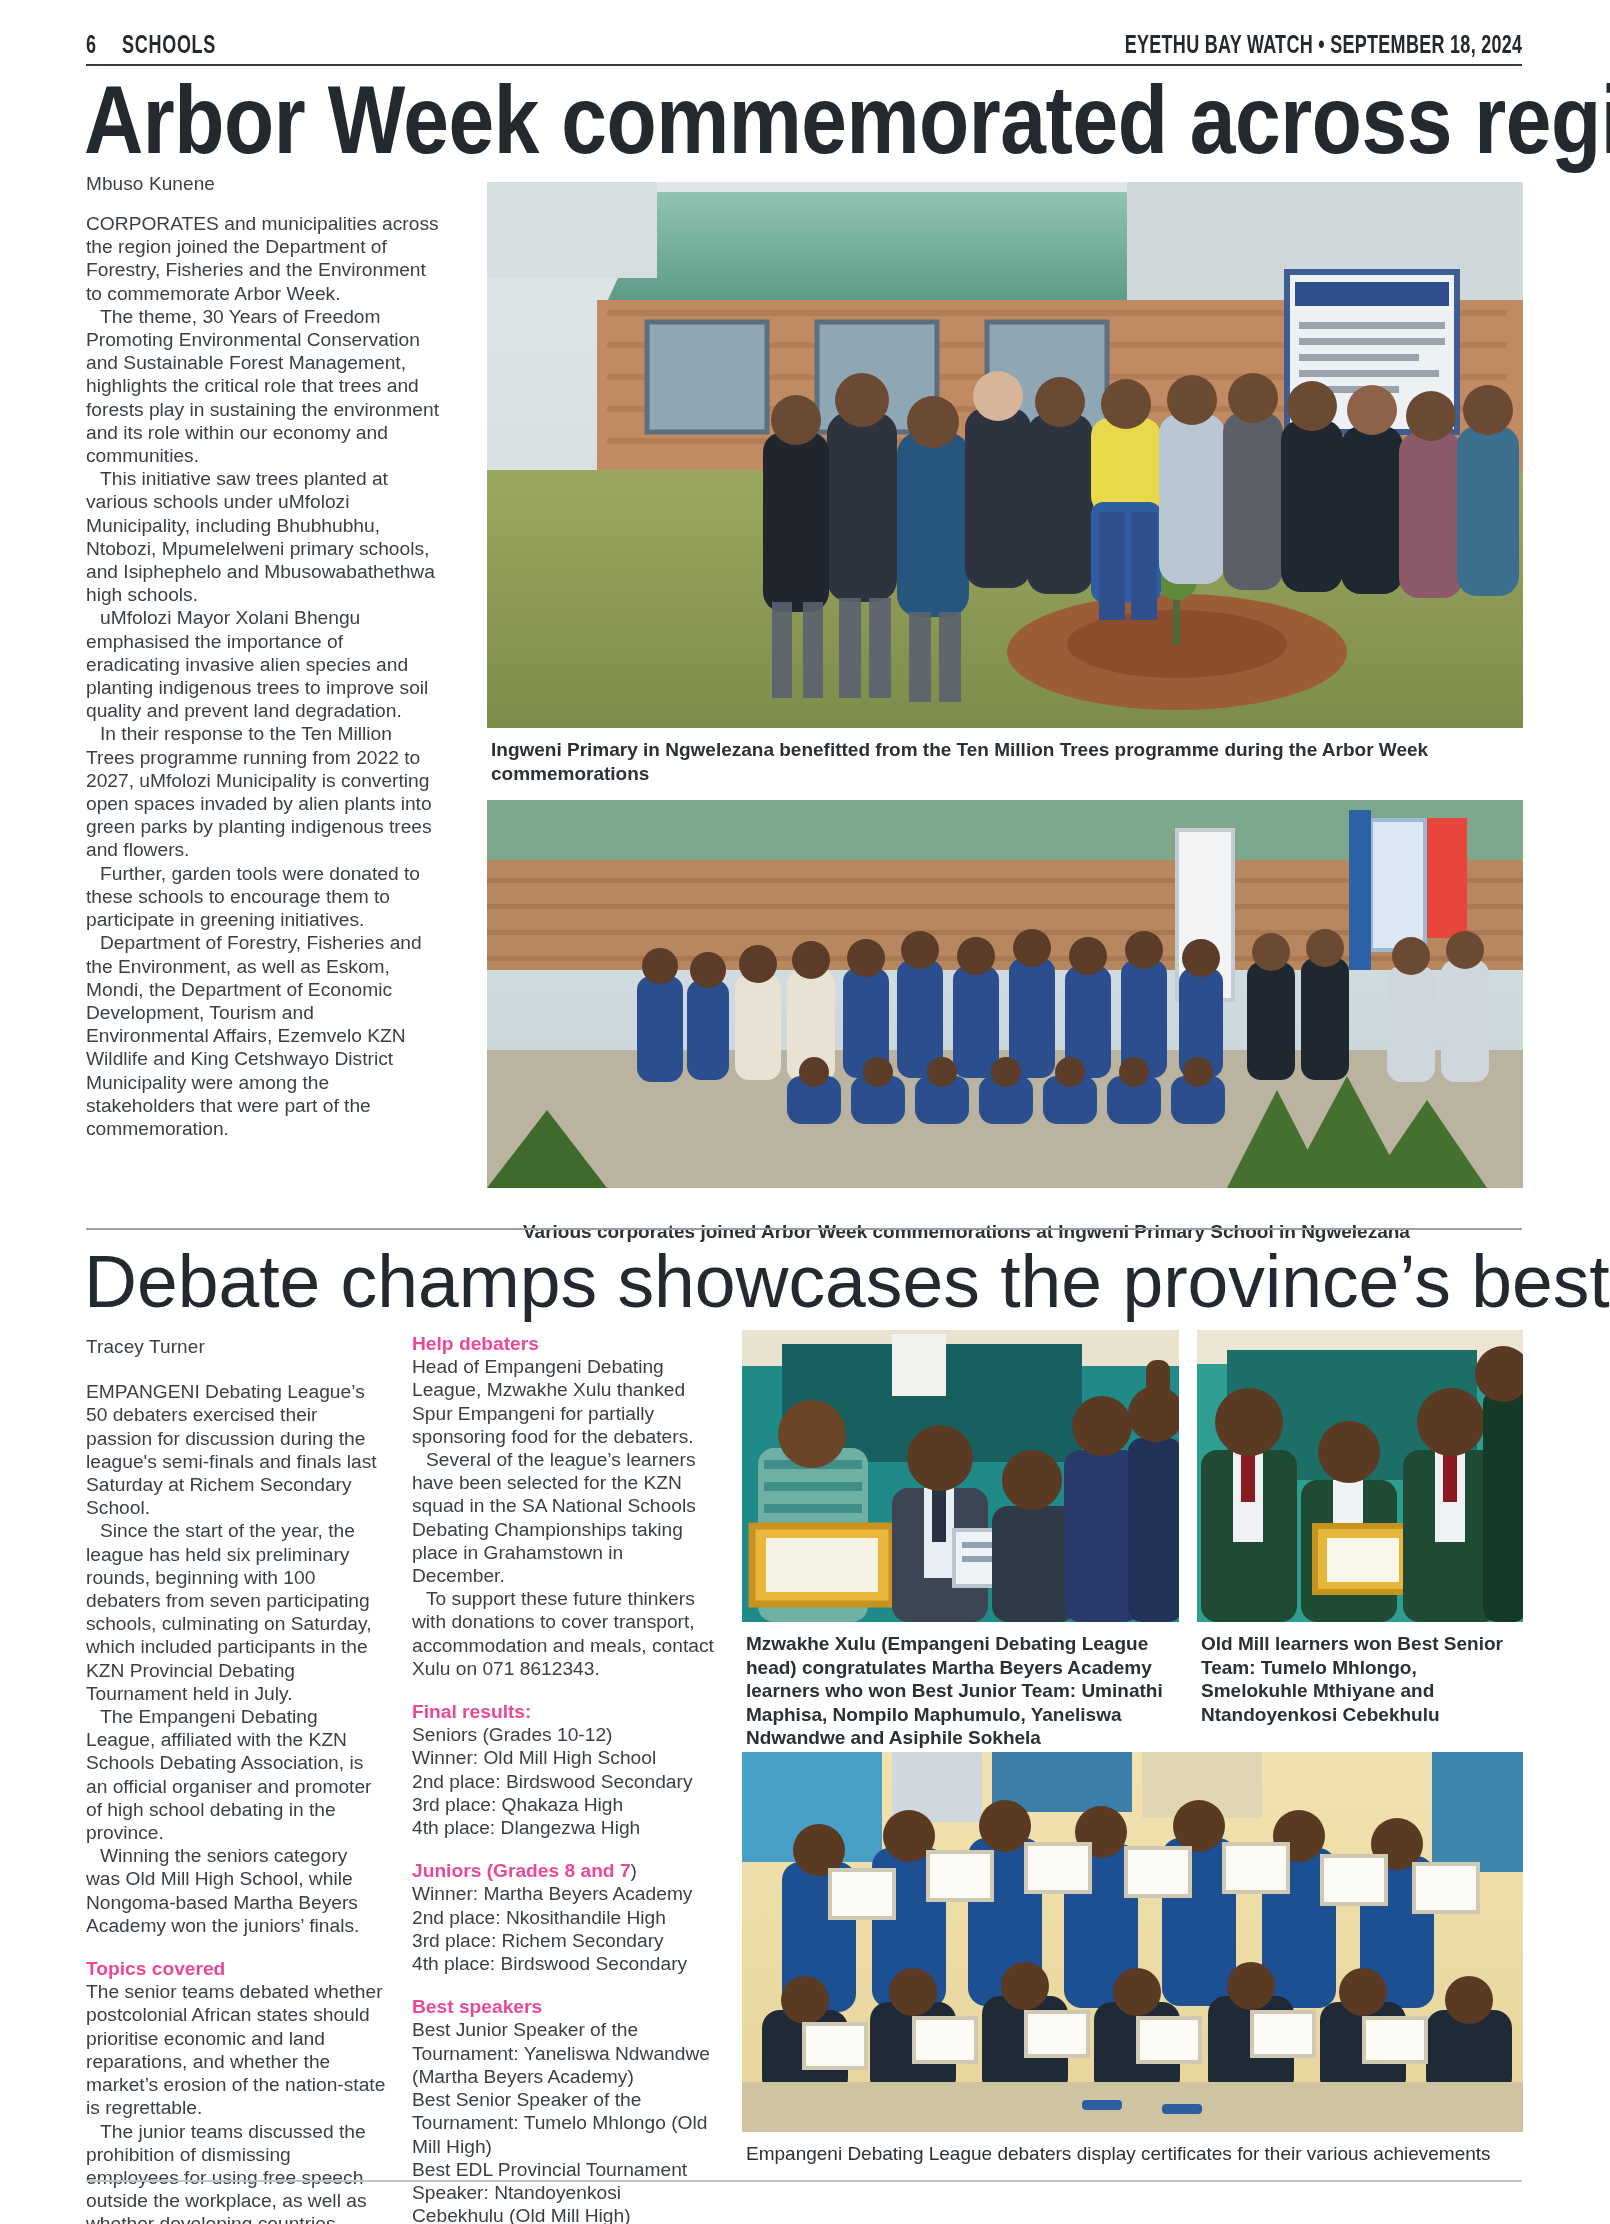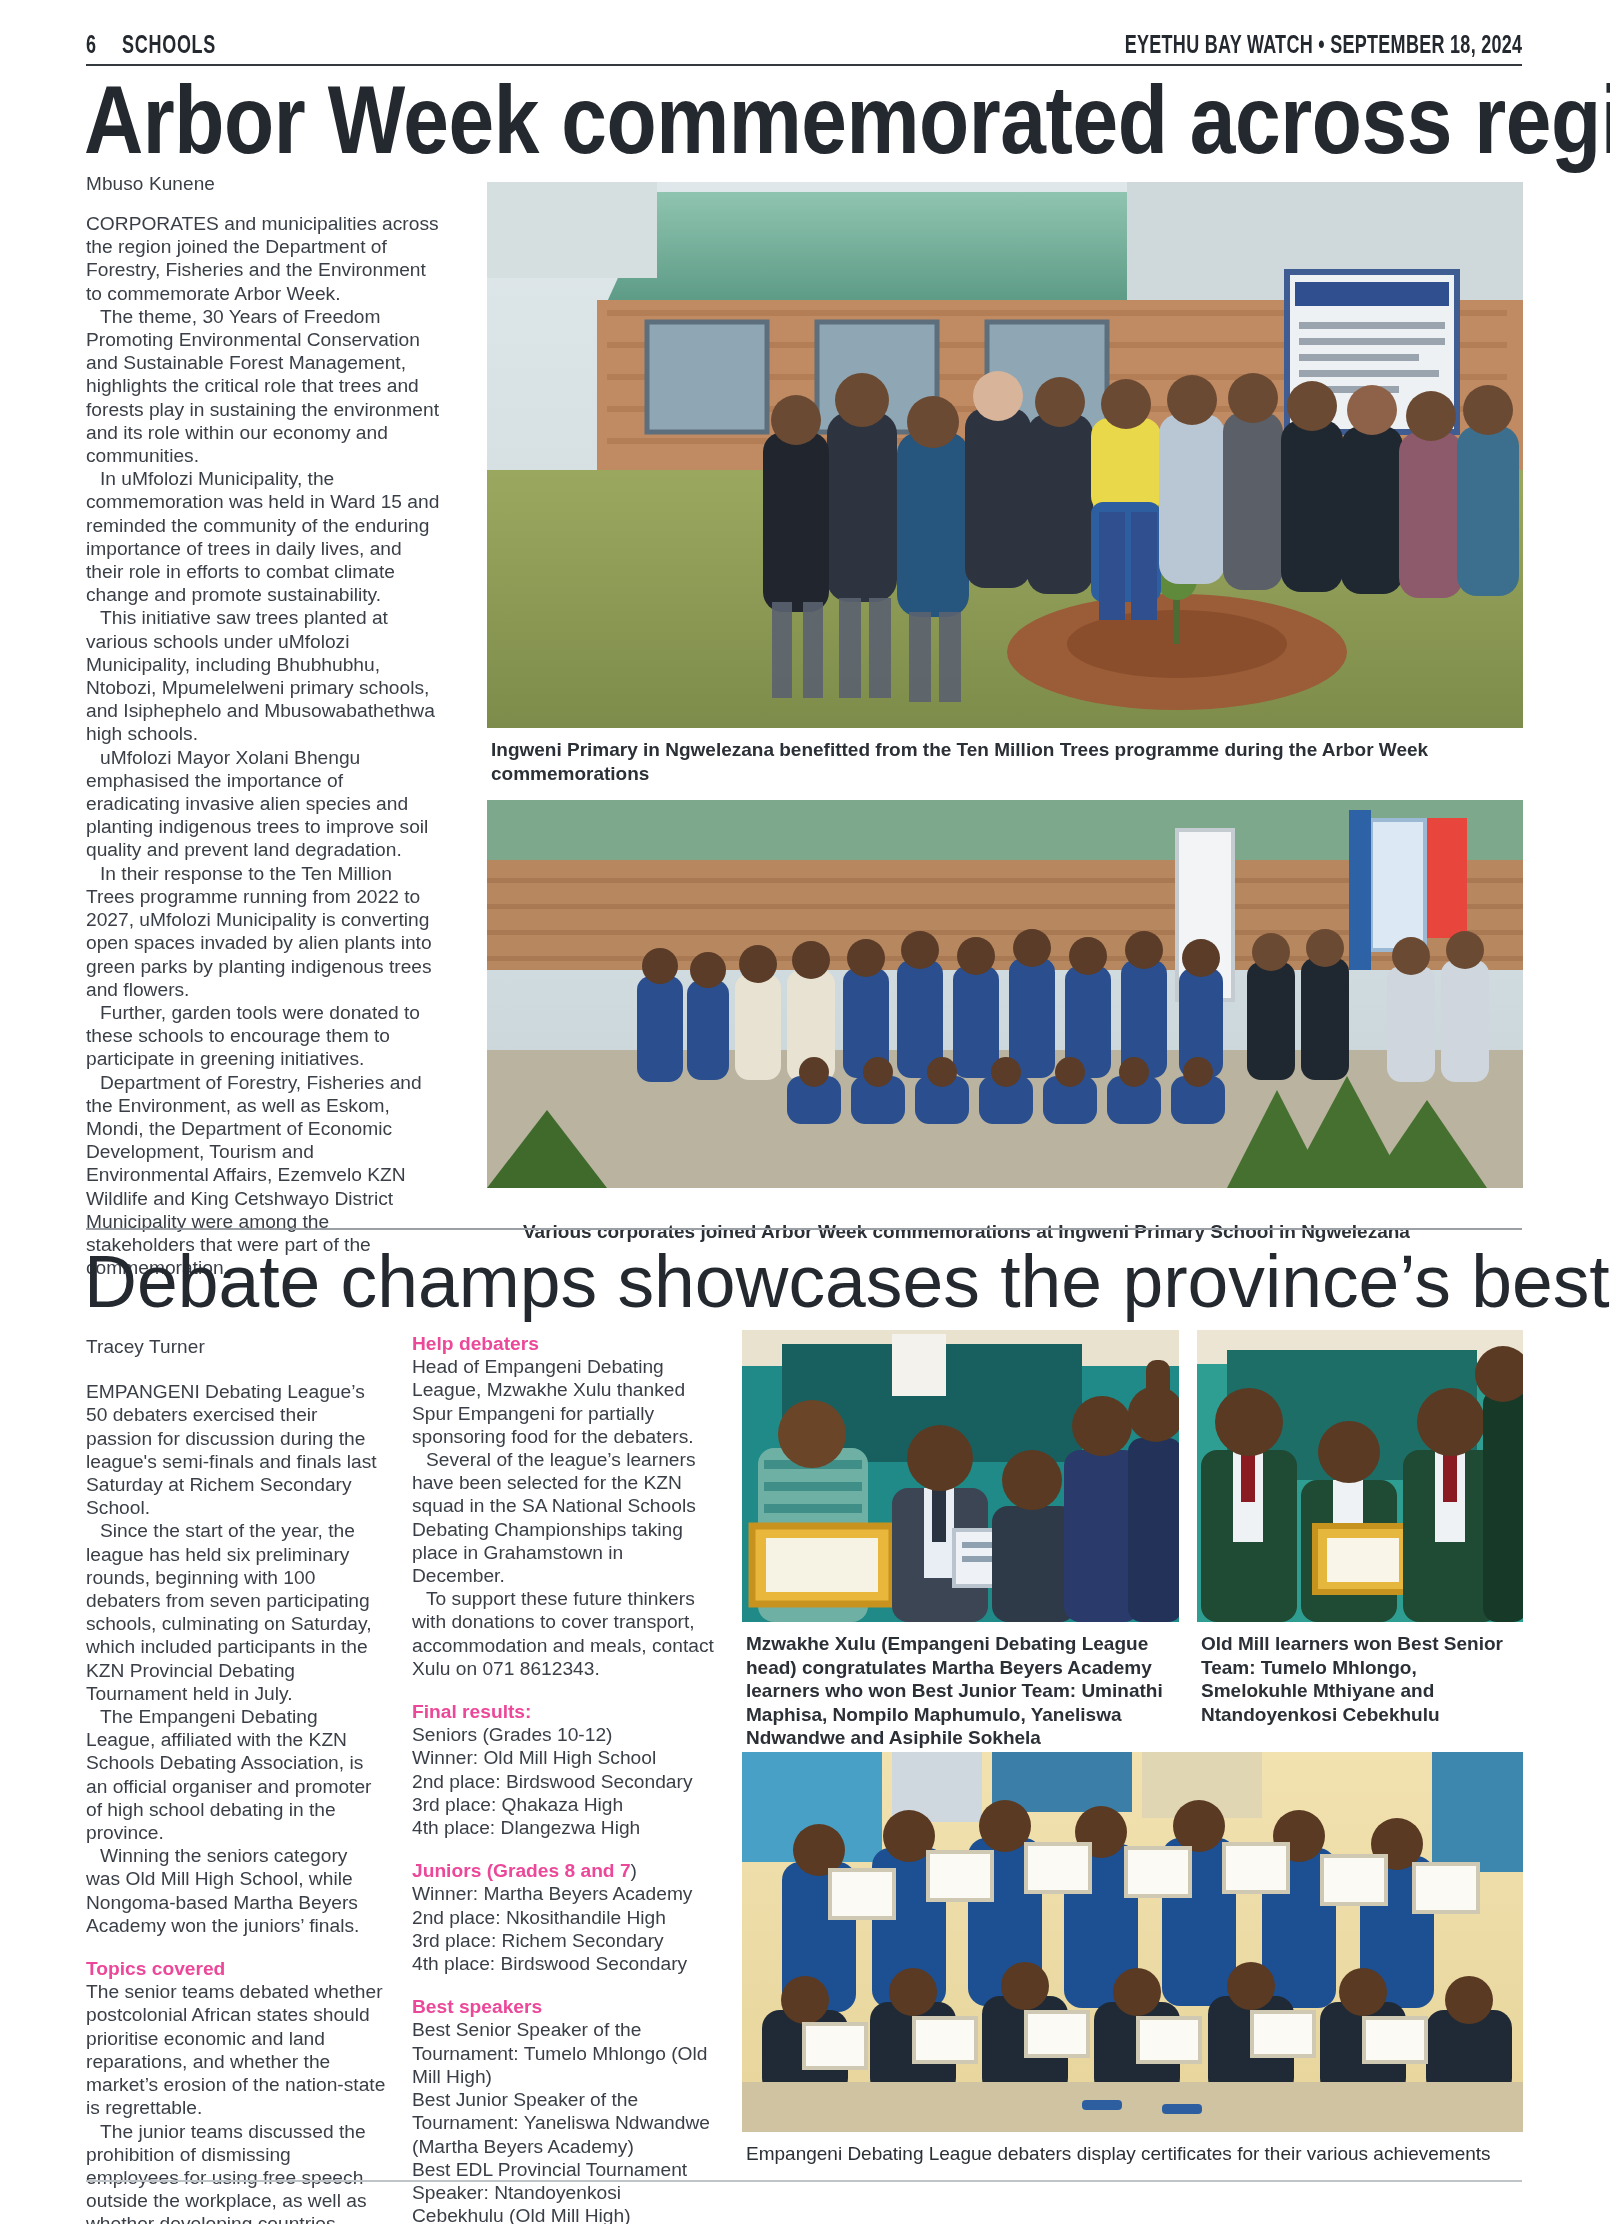--- a/index.html
+++ b/index.html
@@ -115,21 +115,20 @@
 
   <div class="hl1">Arbor Week commemorated across region</div>
 
   <div class="a1-byline col">
     <span class="byline">Mbuso Kunene</span>
   </div>
 
   <div class="a1-body col" id="a1-body">
       <p>CORPORATES and municipalities across the region joined the Department of Forestry, Fisheries and the Environment to commemorate Arbor Week.</p>
       <p class="indent">The theme, 30 Years of Freedom Promoting Environmental Conservation and Sustainable Forest Management, highlights the critical role that trees and forests play in sustaining the environment and its role within our economy and communities.</p>
-      <p class="indent">In uMfolozi Municipality, the commemoration was held in Ward 15 and reminded the community of the enduring importance of trees in daily lives, and their role in efforts to combat climate change and promote sustainability.</p>
       <p class="indent">This initiative saw trees planted at various schools under uMfolozi Municipality, including Bhubhubhu, Ntobozi, Mpumelelweni primary schools, and Isiphephelo and Mbusowabathethwa high schools.</p>
       <p class="indent">uMfolozi Mayor Xolani Bhengu emphasised the importance of eradicating invasive alien species and planting indigenous trees to improve soil quality and prevent land degradation.</p>
       <p class="indent">In their response to the Ten Million Trees programme running from 2022 to 2027, uMfolozi Municipality is converting open spaces invaded by alien plants into green parks by planting indigenous trees and flowers.</p>
       <p class="indent">Further, garden tools were donated to these schools to encourage them to participate in greening initiatives.</p>
       <p class="indent">Department of Forestry, Fisheries and the Environment, as well as Eskom, Mondi, the Department of Economic Development, Tourism and Environmental Affairs, Ezemvelo KZN Wildlife and King Cetshwayo District Municipality were among the stakeholders that were part of the commemoration.</p>
     </div>
 
   <div class="photo" id="photo1">
     <svg viewBox="0 0 1036 546" preserveAspectRatio="none" width="1036" height="546">
       <defs>
@@ -394,22 +393,22 @@
       <p>3rd place: Qhakaza High</p>
       <p>4th place: Dlangezwa High</p>
       <div class="gap"></div>
       <p><span class="subhead">Juniors (Grades 8 and 7</span>)</p>
       <p>Winner: Martha Beyers Academy</p>
       <p>2nd place: Nkosithandile High</p>
       <p>3rd place: Richem Secondary</p>
       <p>4th place: Birdswood Secondary</p>
       <div class="gap"></div>
       <p class="subhead">Best speakers</p>
+      <p>Best Junior Speaker of the Tournament: Yaneliswa Ndwandwe (Martha Beyers Academy)</p>
       <p>Best Senior Speaker of the Tournament: Tumelo Mhlongo (Old Mill High)</p>
-      <p>Best Junior Speaker of the Tournament: Yaneliswa Ndwandwe (Martha Beyers Academy)</p>
       <p>Best EDL Provincial Tournament Speaker: Ntandoyenkosi Cebekhulu (Old Mill High)</p>
     </div>
 
   <div class="photo" id="photo3">
     <svg viewBox="0 0 437 292" preserveAspectRatio="none" width="437" height="292">
       <rect width="437" height="292" fill="#1f8a87"></rect>
       <rect x="0" y="0" width="437" height="36" fill="#e9e2cf"></rect>
       <rect x="40" y="14" width="300" height="118" fill="#18605f"></rect>
       <rect x="150" y="4" width="54" height="62" fill="#f4f2ec"></rect>
 

